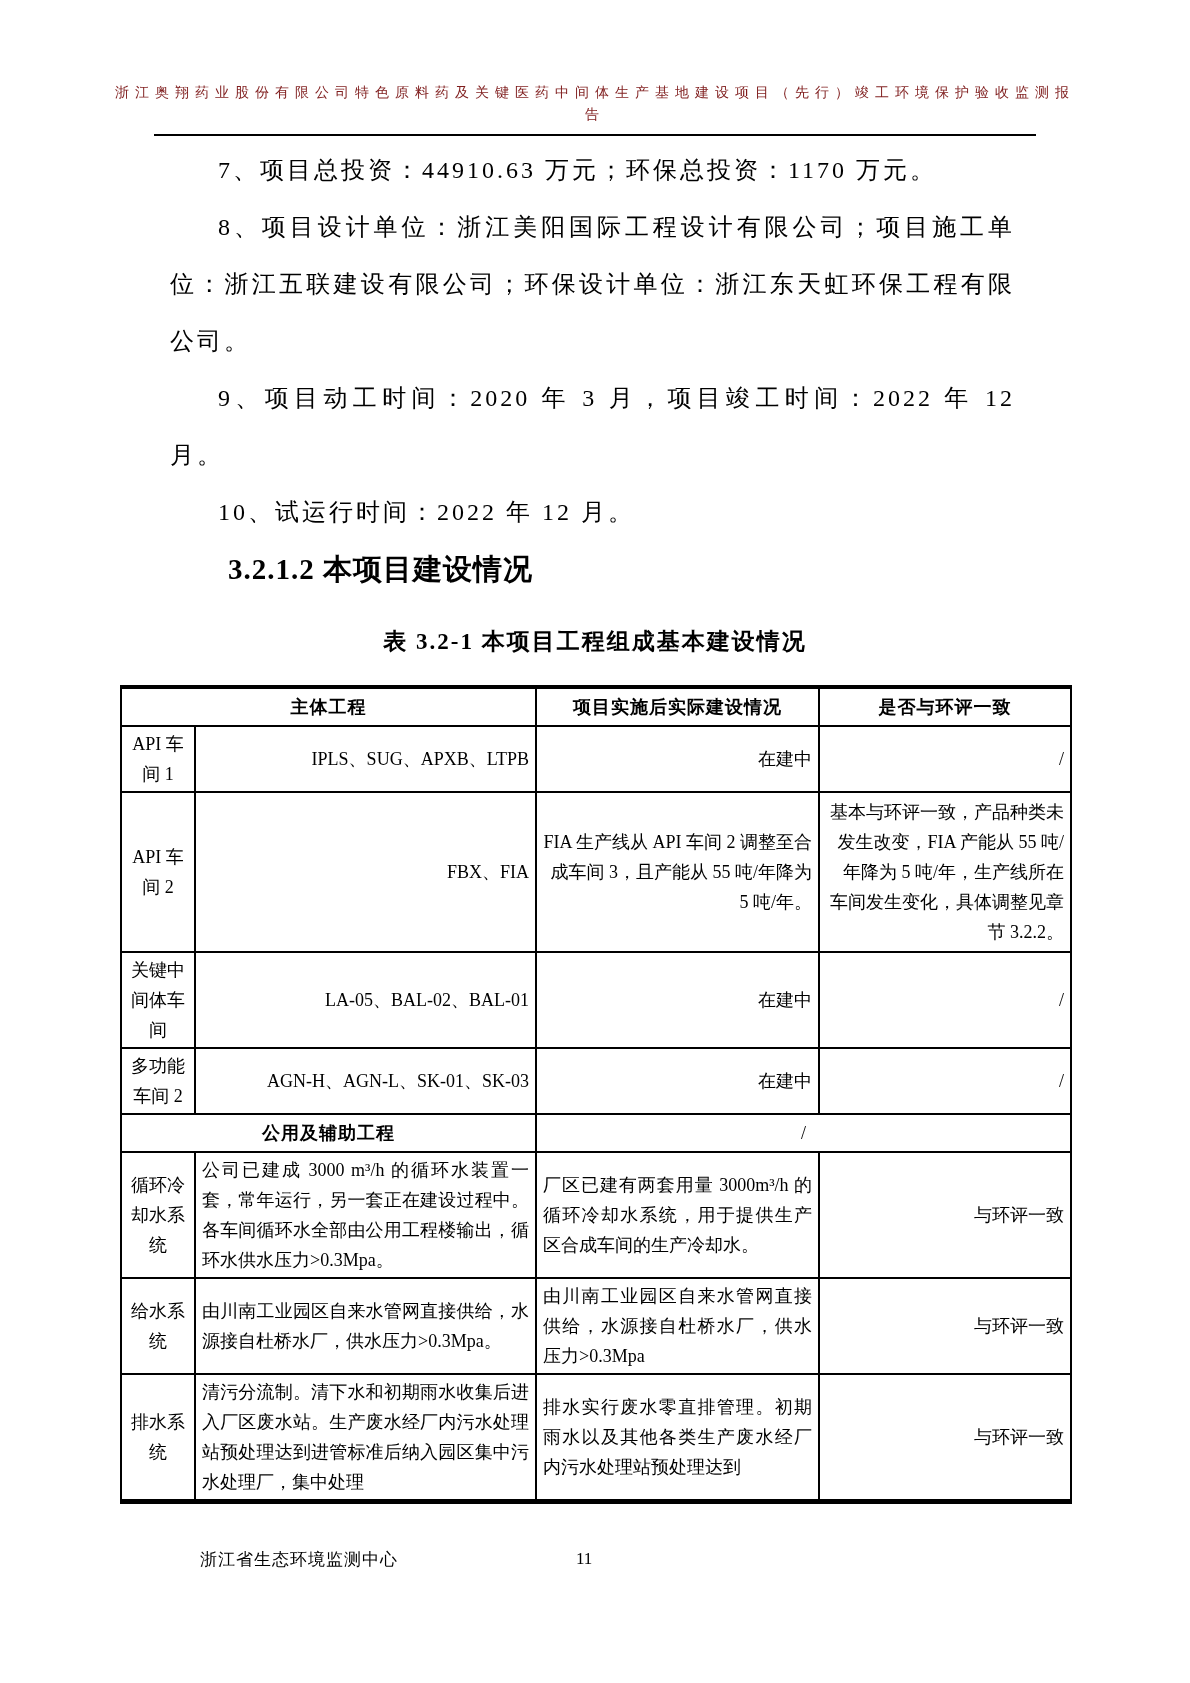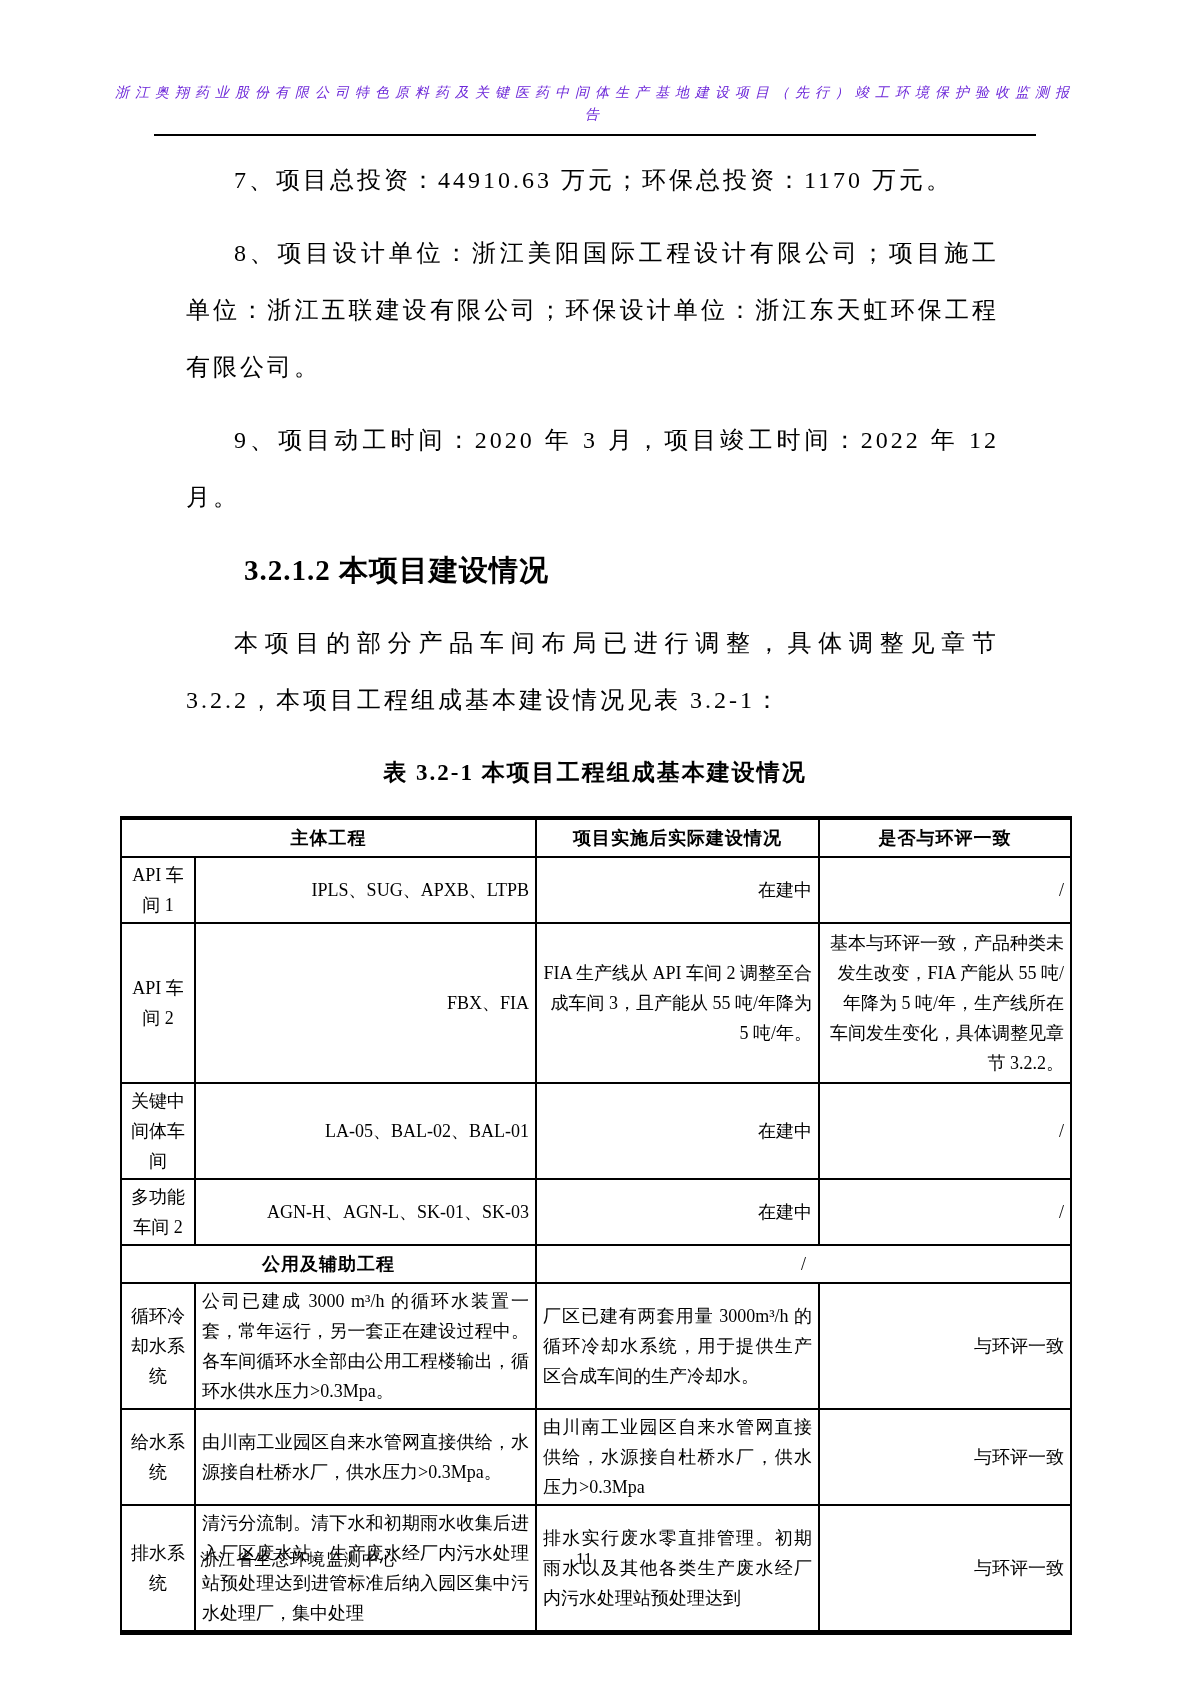--- a/index.html
+++ b/index.html
@@ -6,33 +6,33 @@
   body {
     width:1190px; height:1683px;
     background:#ffffff; color:#000000;
     font-family:"Liberation Serif","DejaVu Serif",serif;
     position:relative; overflow:hidden;
   }
   
   .doc-header {
     width:960px; margin:0 auto; padding-top:82px;
     text-align:center; font-size:14px; line-height:22px;
-    letter-spacing:6px; color:#6d28d9;font-style:italic;
+    letter-spacing:6px; color:#7f1d1d;
   }
   .header-rule {
     width:882px; margin:8px auto 0;
     border-bottom:2px solid #000; height:0;
   }
   
   .content { width:950px; margin-left:120px; }
   .text-block {
     width:845px; margin-left:50px; margin-top:6px;
     font-size:24px; letter-spacing:3px; text-align:justify;
   }
-  p.body-para { margin:16px; line-height:57px; text-indent:2em; }
+  p.body-para { margin:0; line-height:57px; text-indent:2em; }
   .section-heading {
     font-size:29px; font-weight:bold; line-height:50px;
     margin:6px 0 2px; letter-spacing:1px; text-indent:0;
   }
   
   .table-caption {
     width:950px; text-align:center; font-weight:bold;
     font-size:23px; letter-spacing:2px; margin:28px 0 28px;
   }
   table.main-table {
@@ -60,22 +60,22 @@
 <body>
 
 <div class="doc-header">浙江奥翔药业股份有限公司特色原料药及关键医药中间体生产基地建设项目（先行）竣工环境保护验收监测报告</div>
 <div class="header-rule"></div>
 
 <div class="content">
   <div class="text-block">
     <p class="body-para">7、项目总投资：44910.63 万元；环保总投资：1170 万元。</p>
     <p class="body-para">8、项目设计单位：浙江美阳国际工程设计有限公司；项目施工单位：浙江五联建设有限公司；环保设计单位：浙江东天虹环保工程有限公司。</p>
     <p class="body-para">9、项目动工时间：2020 年 3 月，项目竣工时间：2022 年 12 月。</p>
+    <p class="body-para">10、试运行时间：2022 年 12 月。</p>
     <p class="body-para section-heading">3.2.1.2 本项目建设情况</p>
-    <p class="body-para">本项目的部分产品车间布局已进行调整，具体调整见章节 3.2.2，本项目工程组成基本建设情况见表 3.2-1：</p>
   </div>
 
   <div class="table-caption">表 3.2-1  本项目工程组成基本建设情况</div>
 
   <table class="main-table">
     <colgroup>
       <col style="width:74px">
       <col style="width:341px">
       <col style="width:283px">
       <col style="width:252px">

